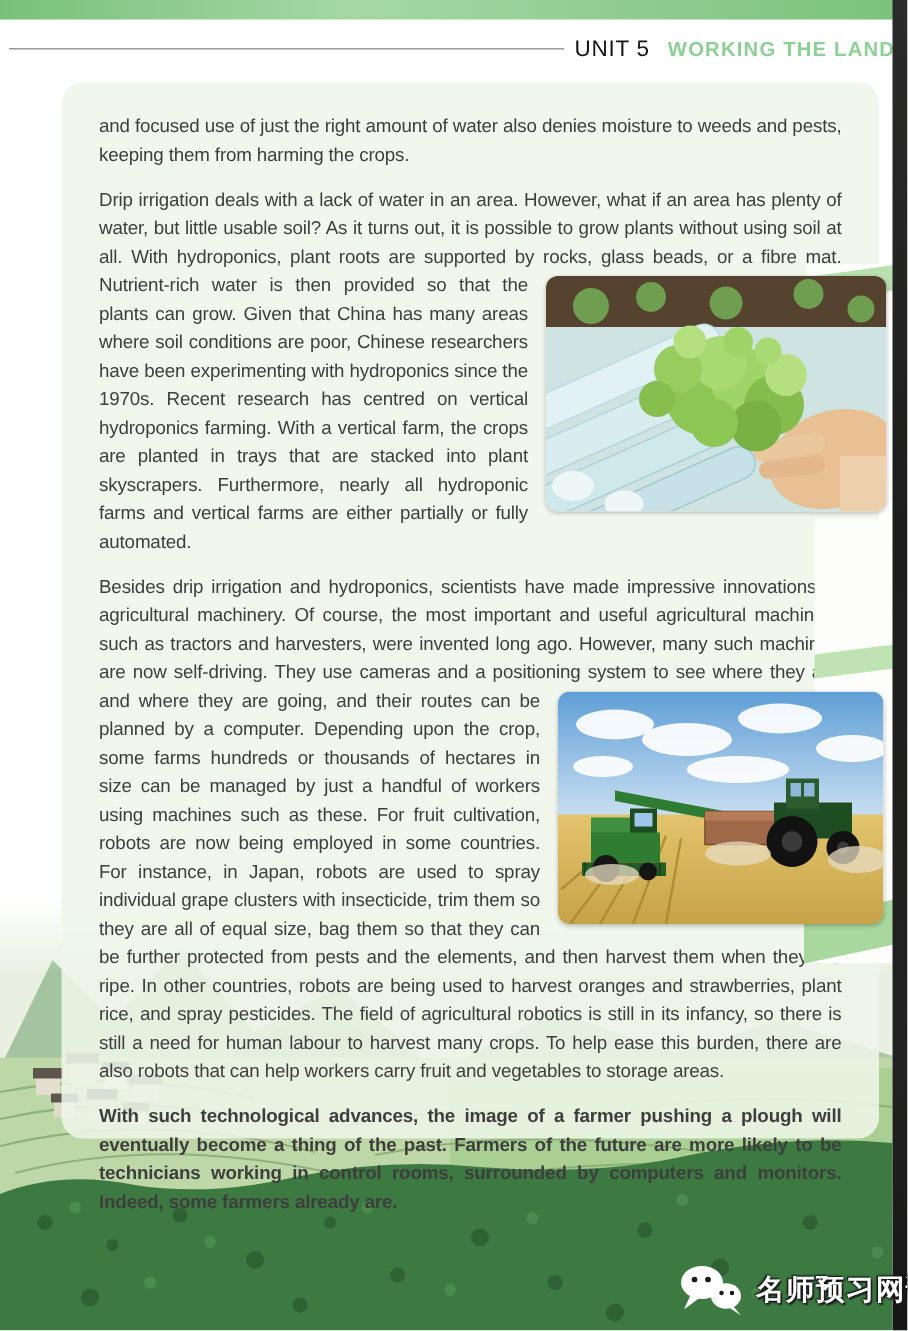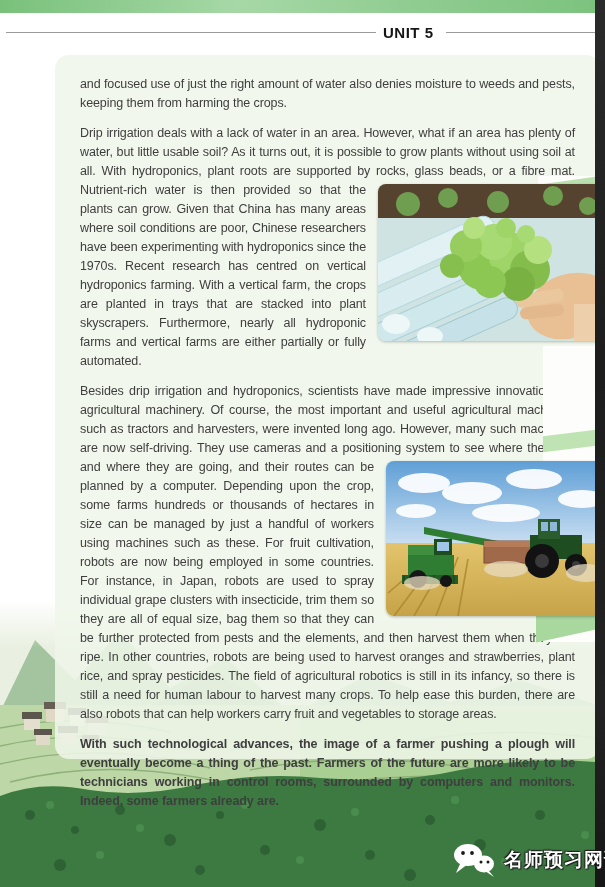--- a/index.html
+++ b/index.html
@@ -15,30 +15,30 @@
   }
   .page-edge{
     position:absolute;right:0;top:0;width:10px;height:887px;z-index:6;
     background:linear-gradient(180deg,#2b2b2b,#1d1d1d 40%,#222 80%,#161616);
   }
   .header-row{
     position:absolute;left:0;top:22px;width:597px;height:20px;z-index:4;
     display:flex;align-items:center;
   }
   .rule-left{flex:0 0 370px;height:1px;background:#9a9a9a;margin-left:6px;}
-  .unit-label{margin-left:7px;font-size:15px;font-weight:bold;color:#151515;letter-spacing:.5px;white-space:nowrap;}
+  .unit-label{margin-left:7px;font-size:15px;font-weight:normal;color:#151515;letter-spacing:.5px;white-space:nowrap;}
   .unit-title{margin-left:12px;font-size:13.5px;font-weight:bold;color:#8cd096;letter-spacing:.8px;white-space:nowrap;}
   .rule-right{flex:1;height:1px;background:#9a9a9a;margin-left:12px;margin-right:2px;}
 
   
   .landscape{position:absolute;left:0;top:600px;width:595px;height:287px;z-index:0;}
 
   
   .panel{
-    position:absolute;left:55px;top:55px;width:545px;height:704px;
+    position:absolute;left:41px;top:55px;width:545px;height:704px;
     background:rgba(239,246,233,0.87);
     border-radius:14px;
     box-sizing:border-box;
     padding:20px 25px 18px 25px;
   }
   .panel p{
     margin:0 0 11px 0;
     font-size:12.5px;line-height:19px;color:#3e3e3e;
     text-align:justify;letter-spacing:-0.1px;
   }
@@ -274,20 +274,21 @@
 <div class="backing-top"></div>
 <div class="wedge-top"></div>
 <div class="backing-mid"></div>
 <div class="wedge-mid"></div>
 <div class="wedge-bottom"></div>
 
 <div class="top-bar"></div>
 <div class="header-row">
   <div class="rule-left"></div>
   <div class="unit-label">UNIT 5</div>
+  <div class="unit-title">WORKING THE LAND</div>
   <div class="rule-right"></div>
 </div>
 
 <div class="page-edge"></div>
 
 <div class="watermark">
   <svg width="44" height="36" viewBox="0 0 44 36">
     <ellipse cx="16" cy="13" rx="14" ry="11" fill="#ffffff"></ellipse>
     <polygon points="8,22 4,31 16,22" fill="#ffffff"></polygon>
     <ellipse cx="32" cy="22" rx="10" ry="8.5" fill="#ffffff"></ellipse>

